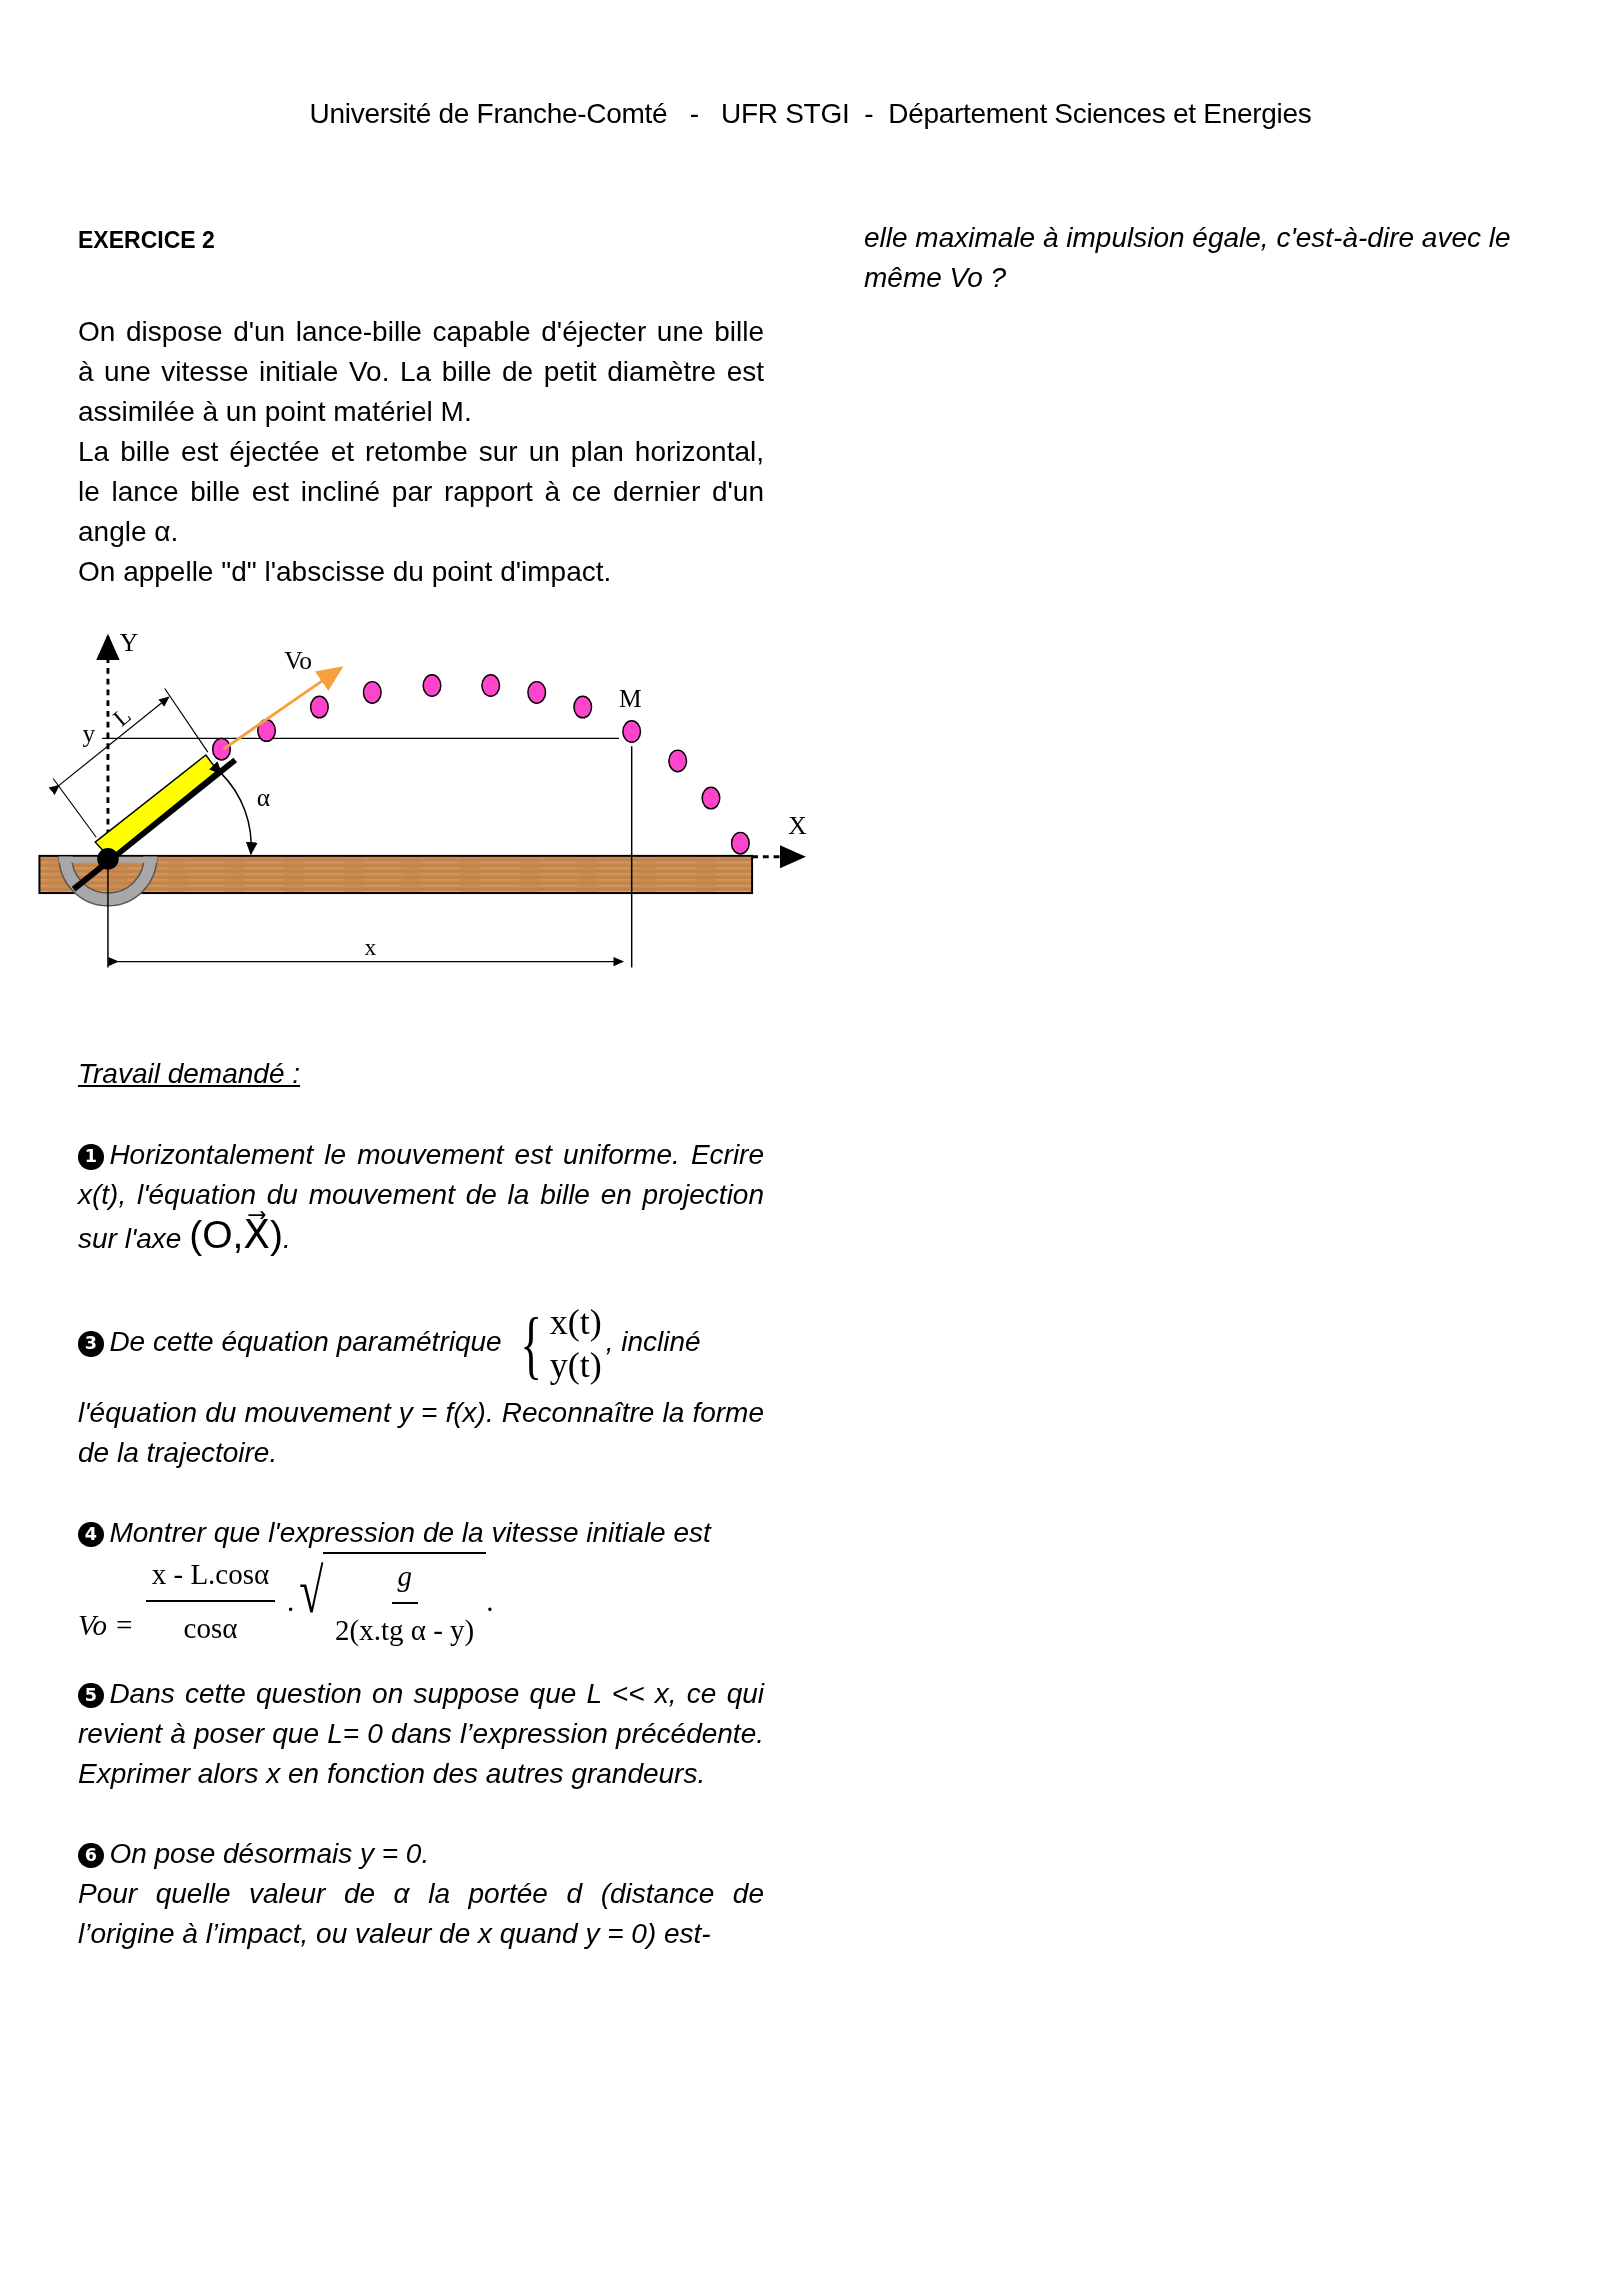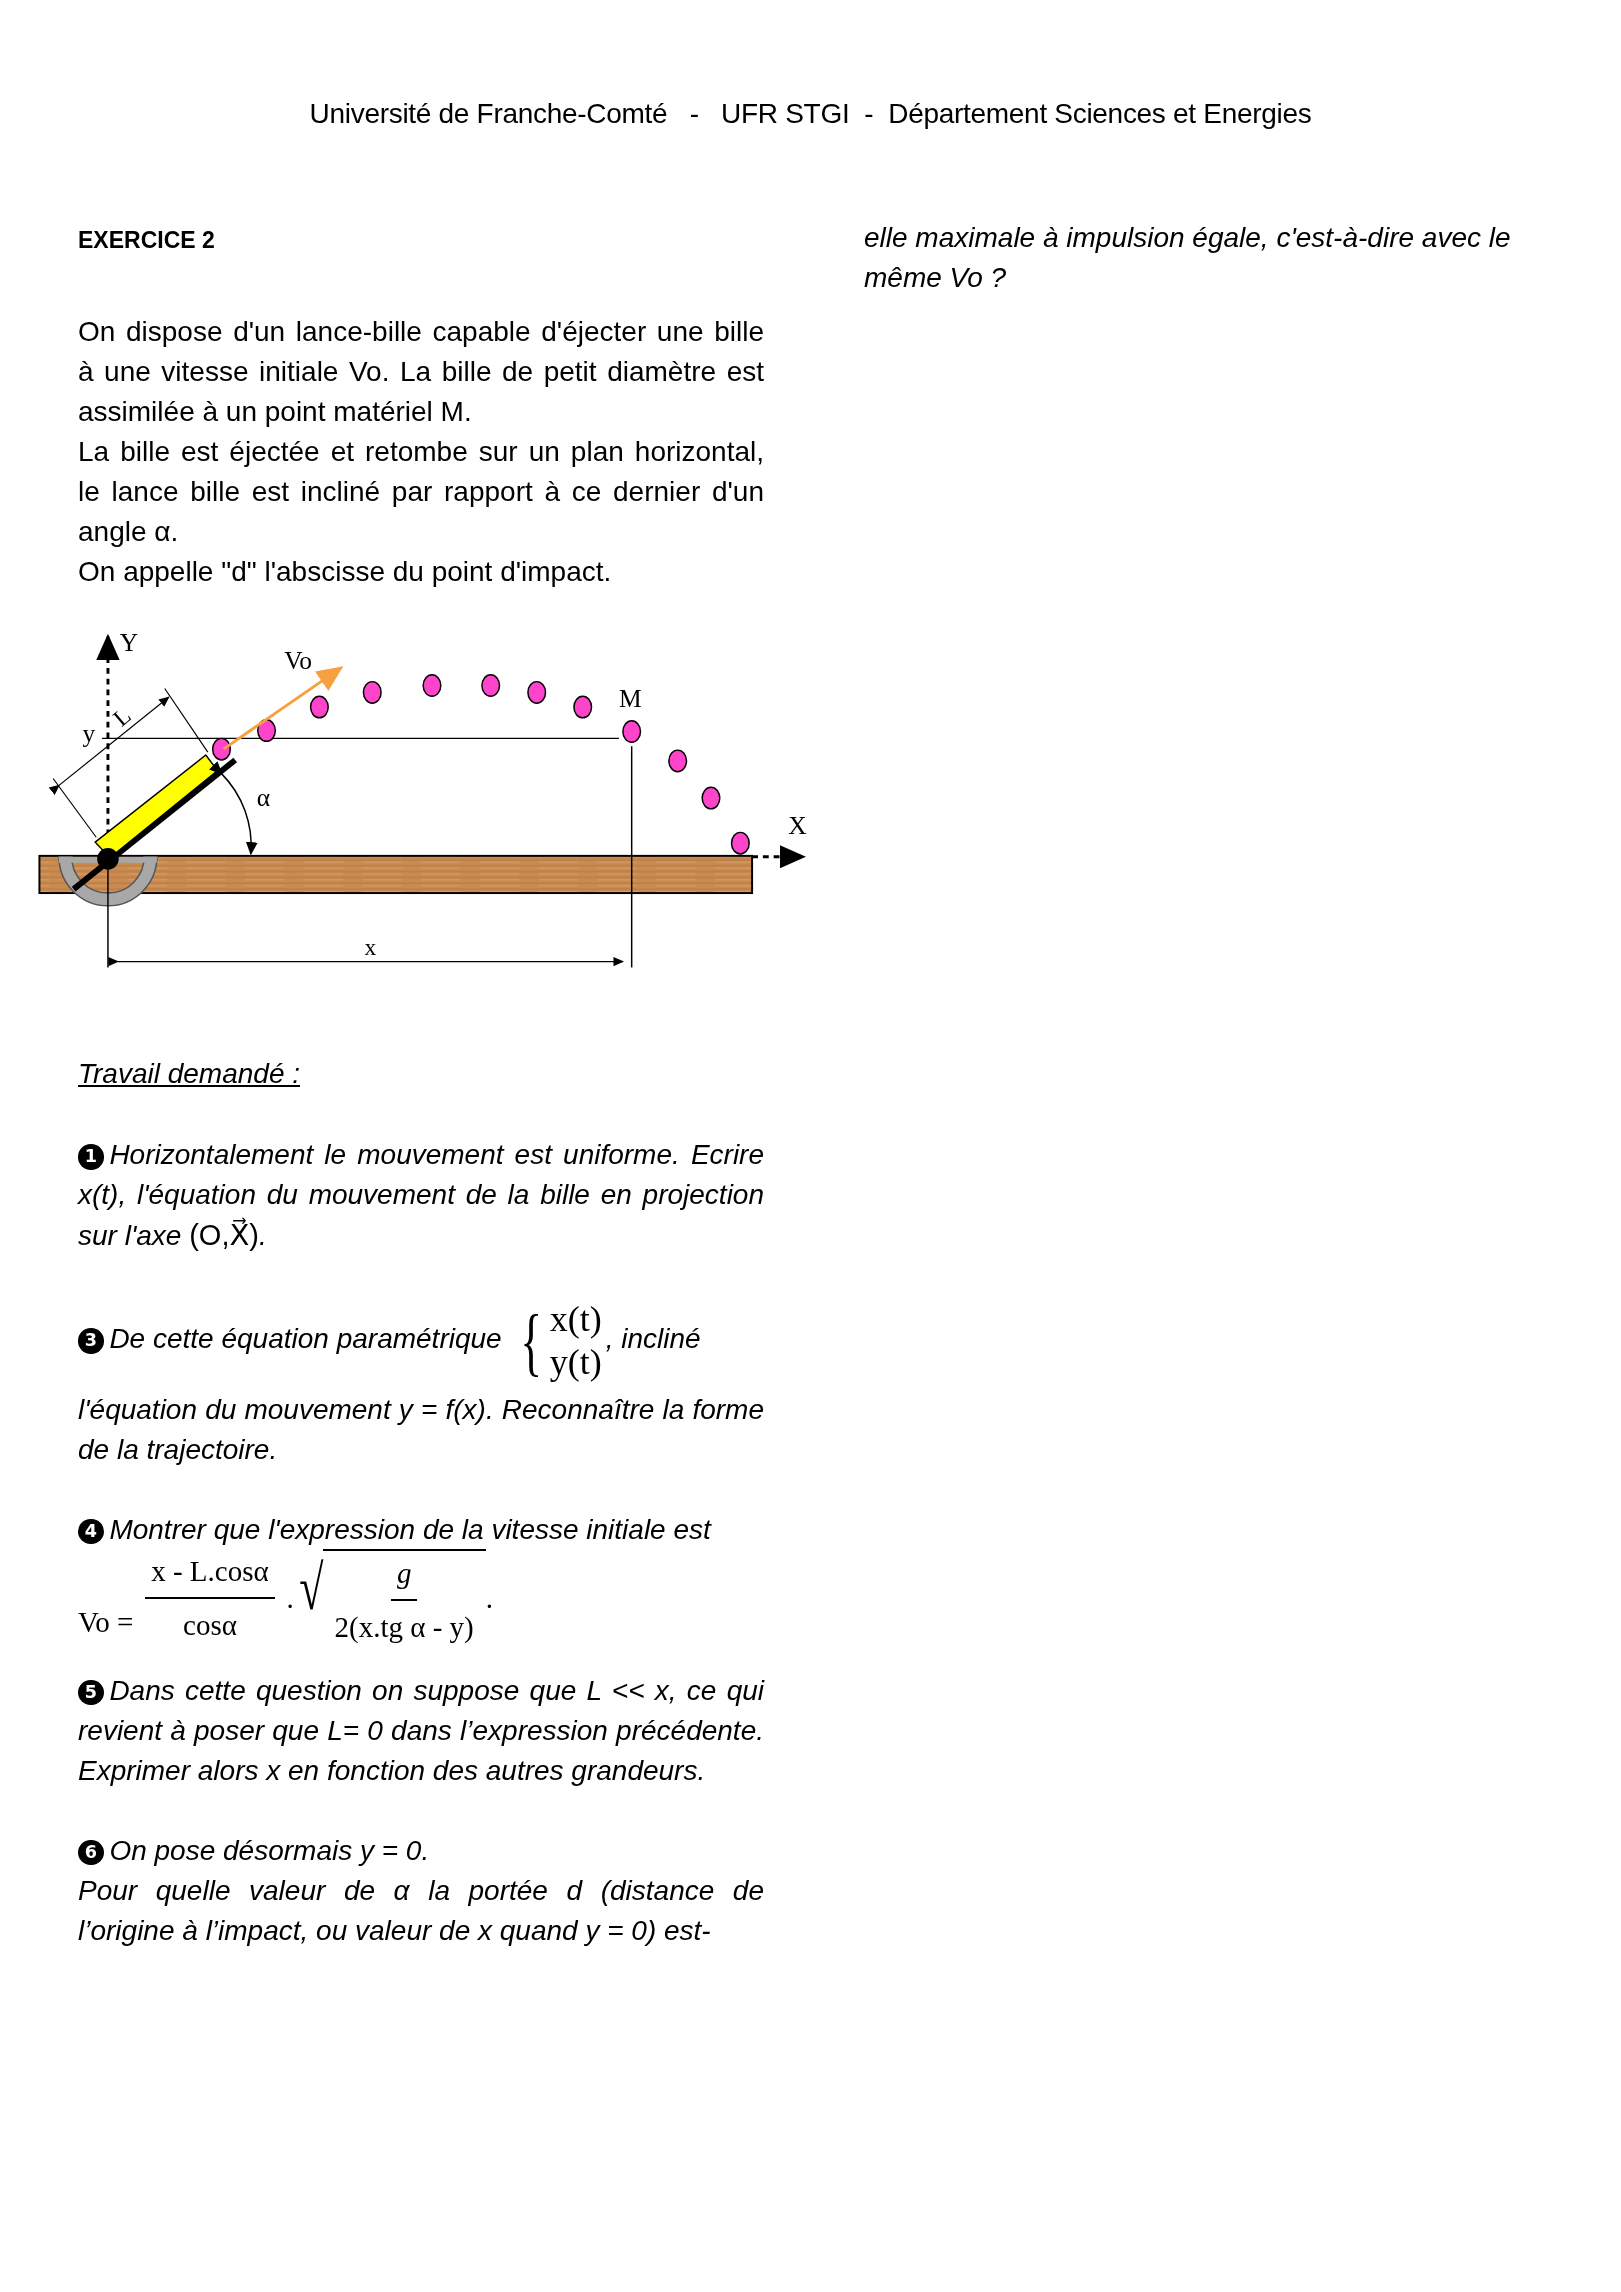--- a/index.html
+++ b/index.html
@@ -13,21 +13,21 @@
   .intro { margin-top: 49px; font-size: 28px; line-height: 40px; text-align: justify; }
   .intro p { margin: 0; }
   .figure { position: absolute; left: 29px; top: 617px; width: 804px; height: 372px; }
   .work { position: absolute; left: 78px; top: 1054px; width: 686px;
           font-style: italic; font-size: 28px; line-height: 40px; text-align: justify; }
   .work p { margin: 0; }
   .section-title { text-decoration: underline; font-style: italic; margin-bottom: 41px !important; }
   .num { font-style: normal; font-weight: bold; display: inline-block; width: 25.5px; height: 25.5px;
          border-radius: 50%; background: #000; color: #fff; font-size: 17.6px; line-height: 25.5px;
          text-align: center; margin-right: 5.9px; vertical-align: 2px; font-family: "DejaVu Sans", sans-serif; }
-  .vec-axis { font-style: normal; font-size: 29px; }
+  .vec-axis { font-style: normal; font-size: 39px; }
   .gap { height: 40px; }
   .param { display: inline-block; vertical-align: middle; position: relative; margin: 0 3.9px; }
   .brace { font-family: "Liberation Serif", serif; font-size: 76px; font-style: normal; line-height: 1;
            display: inline-block; vertical-align: middle; transform: scaleX(0.6); }
   .param-stack { display: inline-block; vertical-align: middle; font-family: "Liberation Serif", serif;
                  font-style: normal; font-size: 36px; line-height: 43px; }
   .formula { font-family: "Liberation Serif", serif; font-style: normal; font-size: 29px;
              display: flex; align-items: center; margin-top: 3.9px; height: 88px; }
   .frac { display: inline-flex; flex-direction: column; align-items: center; margin: 0 12px; }
   .frac .top { border-bottom: 2px solid #000; padding: 0 5.9px 5.9px; }
@@ -137,21 +137,21 @@
       <span class="brace">{</span><span class="param-stack"><span>x(t)</span><br><span>y(t)</span></span>
     </span><span>, incliné</span>
   </p>
   <p style="margin-top:5.9px;">l'équation du mouvement y = f(x). Reconnaître la forme de la trajectoire.</p>
   <div class="gap"></div>
 
   <p>
     <span class="num">4</span><span>Montrer que l'expression de la vitesse initiale est</span>
   </p>
   <div class="formula">
-    <span style="margin-top:48px;">Vo =</span>
+    <span style="font-style:italic;margin-top:48px;">Vo =</span>
     <span class="frac">
       <span class="top">x - L.cosα</span>
       <span class="bot">cosα</span>
     </span>
     <span>.</span>
     <span class="sqrt">
       <span class="rad">√</span>
       <span class="under">
         <span class="frac">
           <span class="top" style="font-style:italic;">g</span>

